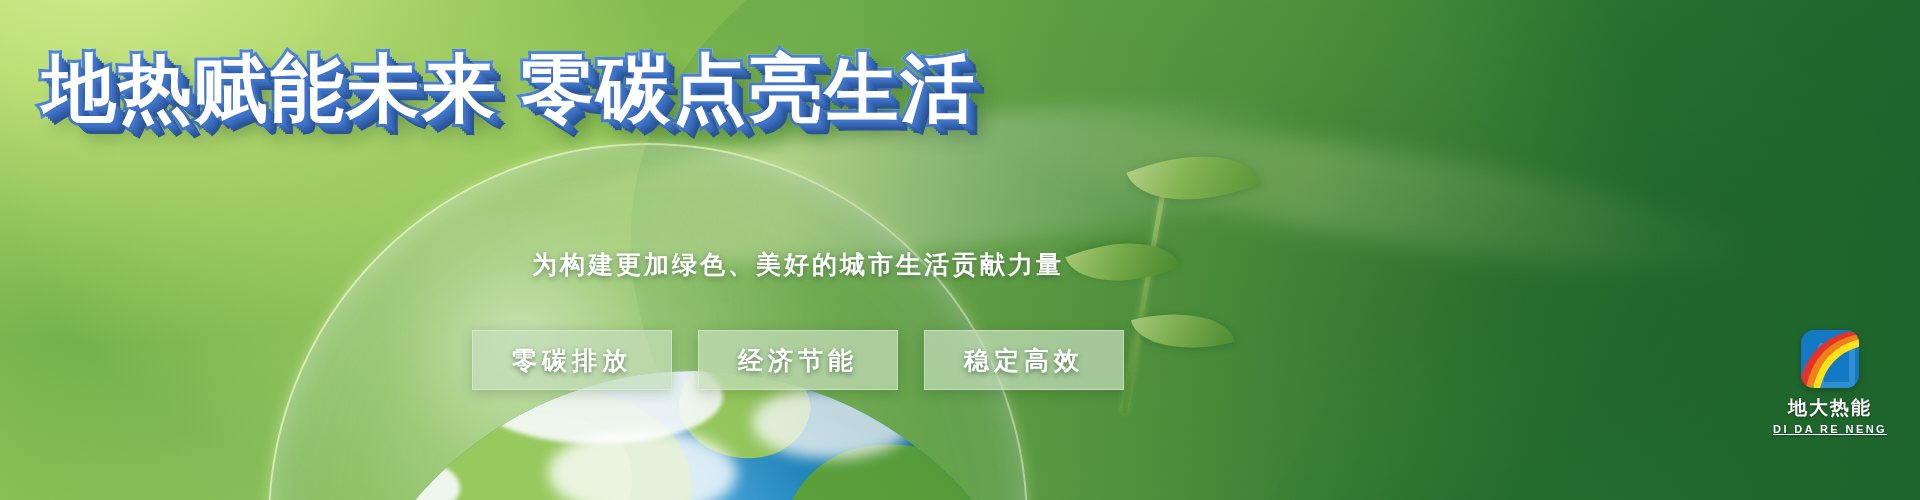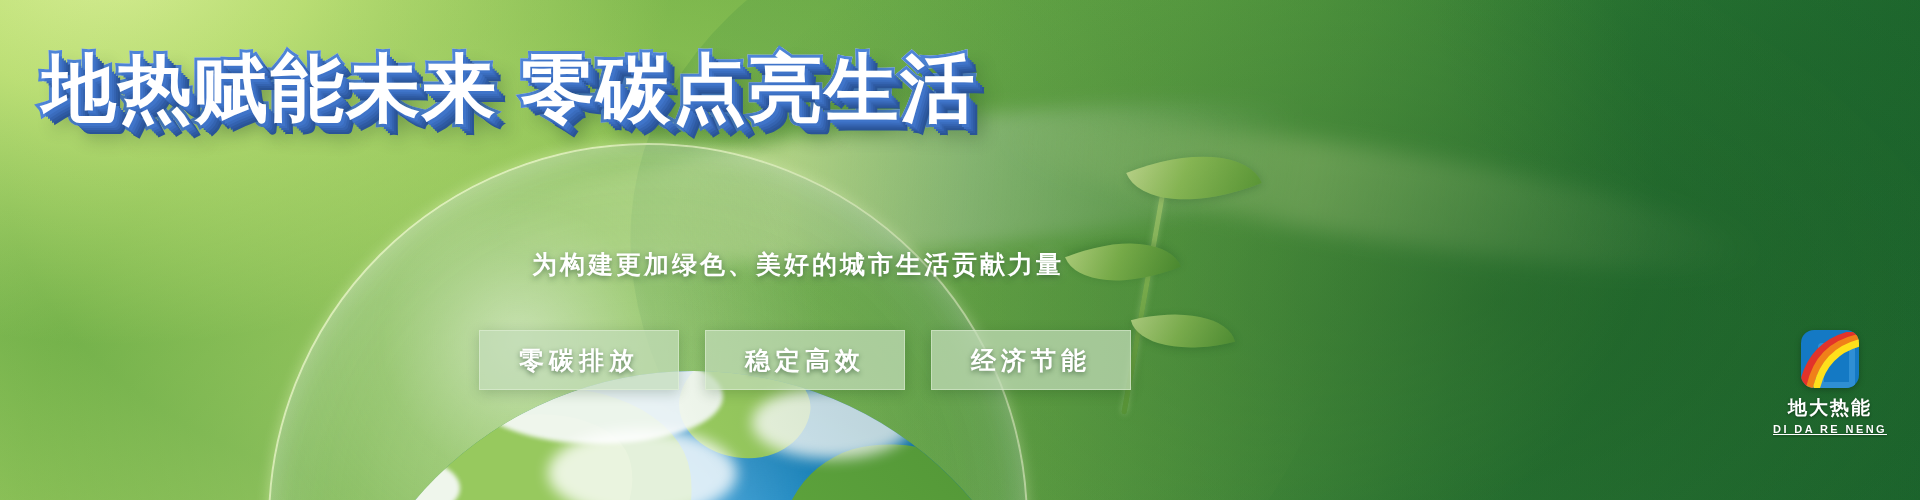--- a/index.html
+++ b/index.html
@@ -140,21 +140,21 @@
     position:absolute;left:0;top:248px;width:1596px;text-align:center;
     font-size:25px;font-weight:bold;color:#ffffff;letter-spacing:3px;
     white-space:nowrap;
     text-shadow:0 2px 6px rgba(20,60,25,.55), 0 0 16px rgba(255,255,255,.22);
     font-family:Liberation Serif, serif;
   }
 
   
   .pills{
     position:absolute;left:0;top:330px;width:1596px;
-    display:flex;justify-content:center;align-items:center;gap:26px;padding-left:7px;
+    display:flex;justify-content:center;align-items:center;gap:26px;
   }
   .pill{
     min-width:154px;height:58px;
     display:flex;align-items:center;justify-content:center;
     background:rgba(196,220,186,.72);
     border:1px solid rgba(236,246,226,.45);
     color:#ffffff;font-size:25px;font-weight:bold;letter-spacing:5px;
     padding:0 22px;white-space:nowrap;
     text-shadow:0 2px 5px rgba(26,62,30,.55);
     box-shadow:0 3px 12px rgba(20,60,25,.22);
@@ -230,22 +230,22 @@
   <div class="content">
 
     <div class="headline">
       <span class="headline-inner">地热赋能未来  零碳点亮生活</span>
     </div>
 
     <div class="subtitle">为构建更加绿色、美好的城市生活贡献力量</div>
 
     <div class="pills">
       <div class="pill">零碳排放</div>
+      <div class="pill">经济节能</div>
       <div class="pill">稳定高效</div>
-      <div class="pill">经济节能</div>
     </div>
 
     <div class="logo">
       <div class="logo-mark">
         <div class="logo-notch"></div>
         <svg class="logo-arc" viewBox="0 0 62 56">
           <path d="M4 54 C10 26, 26 8, 56 2" fill="none" stroke="#e2332a" stroke-width="8" stroke-linecap="round"></path>
           <path d="M11 54 C17 28, 32 12, 58 6" fill="none" stroke="#f08019" stroke-width="7" stroke-linecap="round"></path>
           <path d="M18 54 C24 31, 38 17, 60 11" fill="none" stroke="#ffe01b" stroke-width="7" stroke-linecap="round"></path>
         </svg>

